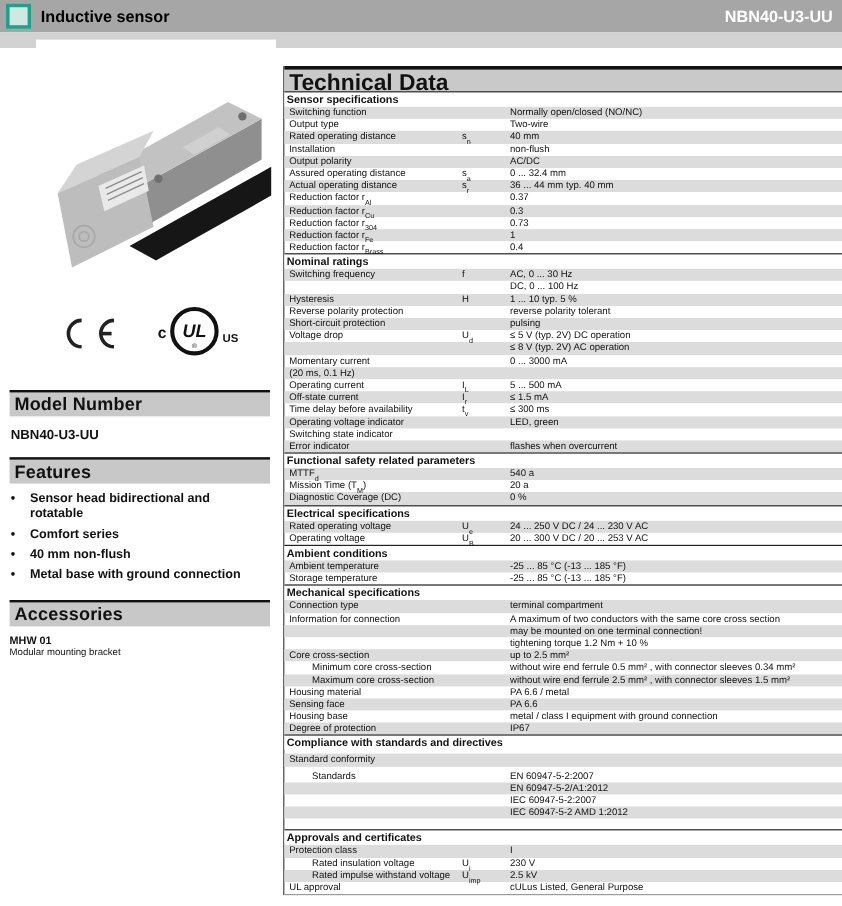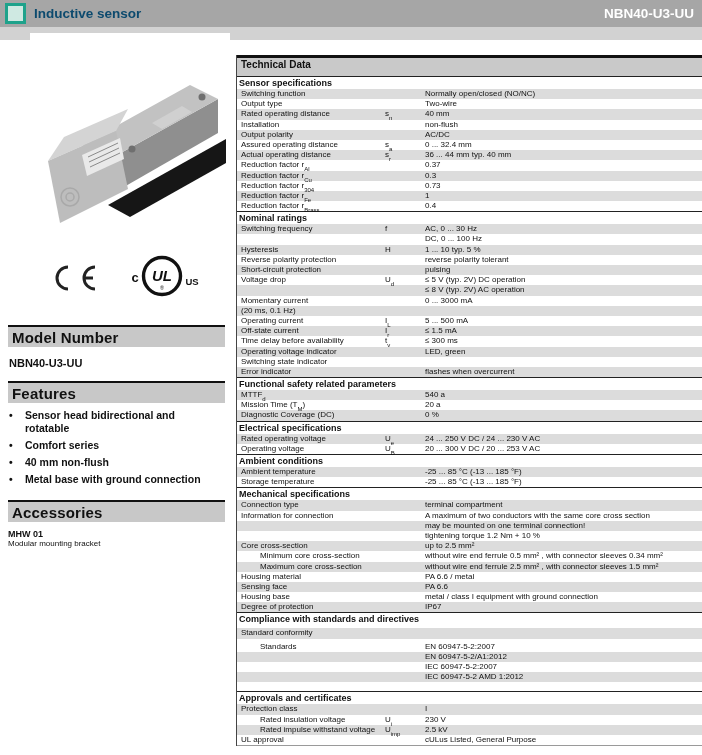--- a/index.html
+++ b/index.html
@@ -10,21 +10,21 @@
   }
   
   .topbar {
     position:absolute; left:0; top:0; width:702px; height:27px;
     background:#a6a6a6; display:flex; align-items:center;
   }
   .brandbox {
     width:21px; height:21px; margin-left:5px;
     border:3px solid #1ea28b; background:#cfe9e2; flex:none;
   }
-  .cat-title { color:#0c4a6e; font-weight:bold; font-size:13.5px; margin-left:8px; }
+  .cat-title { color:#000000; font-weight:bold; font-size:13.5px; margin-left:8px; }
   .prod-title { color:#fff; font-weight:bold; font-size:13.5px; margin-left:auto; margin-right:8px; }
   .substrip { position:absolute; left:0; top:27px; width:702px; height:13px; background:#d2d2d2; }
 
   
   .photo-panel { position:absolute; left:30px; top:33px; width:200px; height:207px; background:#fff; }
   .logos { position:absolute; left:40px; top:250px; width:170px; height:55px; }
   .leftcol { position:absolute; left:8px; top:325px; width:217px; }
   .lc-bar {
     background:#c8c8c8; border-top:2px solid #111; height:22px;
     font-weight:bold; font-size:15px; padding:2px 0 0 4px; letter-spacing:0.2px;
@@ -37,21 +37,21 @@
   .acc-name { font-weight:bold; font-size:9px; line-height:10px; }
   .acc-desc { font-size:8px; line-height:10px; }
 
   
   .tech-panel {
     position:absolute; left:236px; top:55px; width:466px;
     border-left:1px solid #444; padding-left:0;
   }
   .tech-title {
     border-top:3px solid #111; background:#c9c9c9; height:21px;
-    font-weight:bold; font-size:10px; padding:1px 0 0 4px;
+    font-weight:bold; font-size:19px; padding:1px 0 0 4px;
   }
   .tech-table { border-bottom:1px solid #9a9a9a; }
   .sec-h {
     font-weight:bold; font-size:9px; line-height:10px;
     border-top:1px solid #222; padding:1px 0 1px 2px; background:#fff;
   }
   .trow { display:flex; height:10.2px; line-height:10.3px; font-size:8px; white-space:nowrap; }
   .trow.shade { background:#dcdcdc; }
   .tl { width:148px; padding-left:4px; flex:none; overflow:visible; }
   .tl.ind { padding-left:23px; width:148px; }

